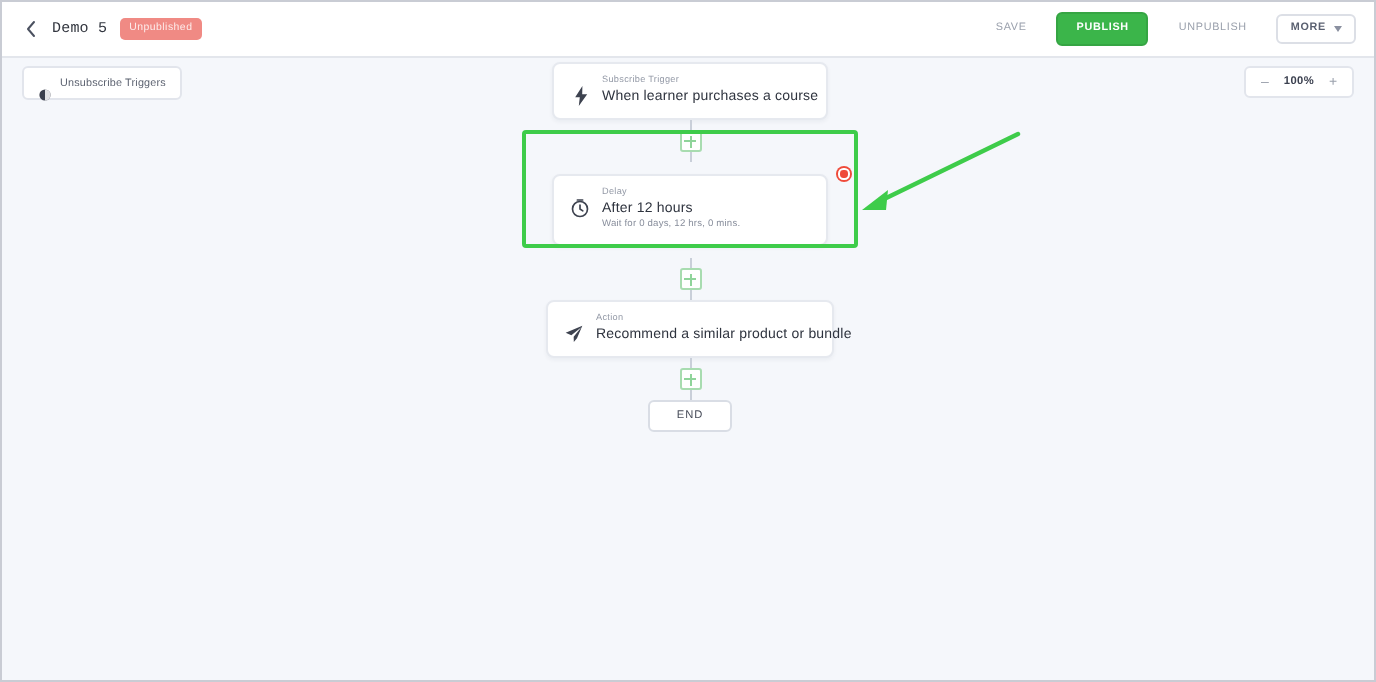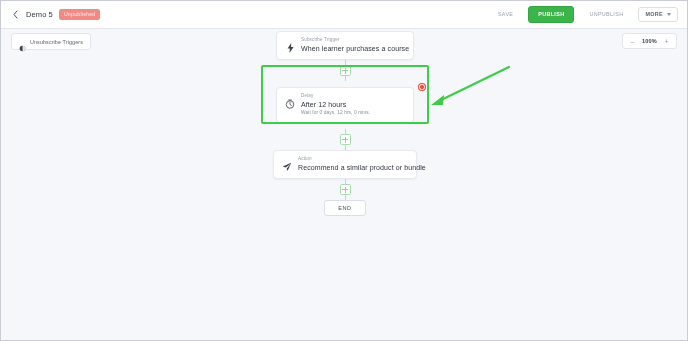--- a/index.html
+++ b/index.html
@@ -42,20 +42,21 @@
     color: #4b5160;
     cursor: pointer;
   }
   .back-icon svg { display: block; }
 
   .flow-title {
     font-size: 7.5px;
     color: #32363f;
     letter-spacing: .1px;
     white-space: nowrap;
+    font-family: Liberation Mono, monospace;
   }
 
   .status-badge {
     background: #f08a84;
     color: #fdeceb;
     font-size: 5.2px;
     letter-spacing: .25px;
     padding: 2.5px 5px 2.5px 5px;
     border-radius: 2.5px;
     white-space: nowrap;

